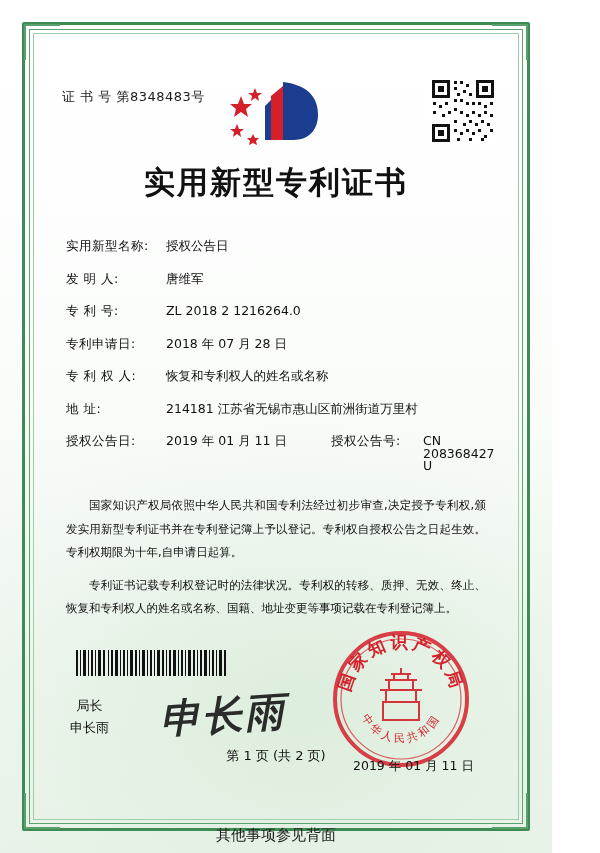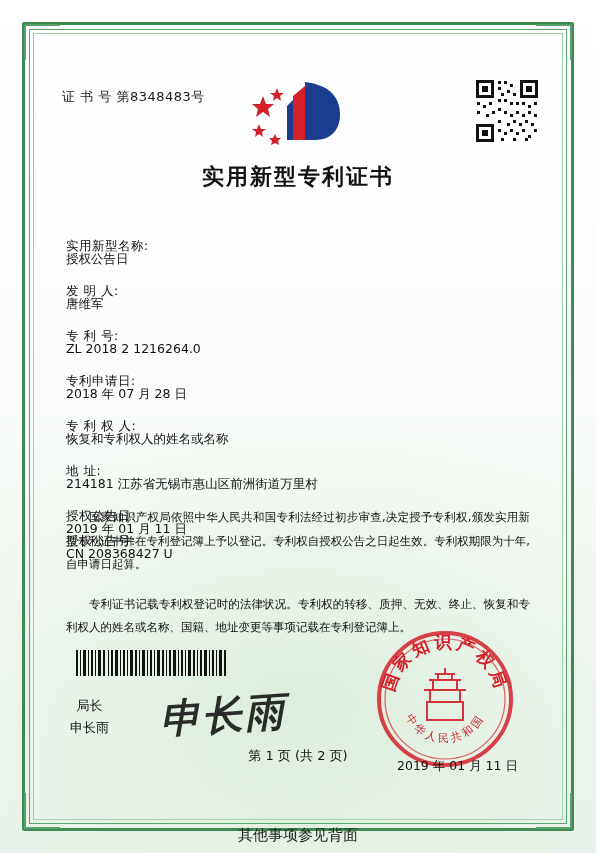--- a/index.html
+++ b/index.html
@@ -8,21 +8,20 @@
     background:#ffffff;
     font-family:"DejaVu Sans","Liberation Sans",sans-serif;
     overflow:hidden;
   }
   .page{
     position:relative;
     width:552px;height:853px;
     background:
       radial-gradient(ellipse 520px 360px at 300px 700px, rgba(206,230,206,0.55) 0%, rgba(226,240,226,0.25) 55%, rgba(255,255,255,0) 78%),
       linear-gradient(180deg,#ffffff 0%,#fbfdfb 40%,#f2f8f2 70%,#e9f3e9 100%);
-    padding-left: 44px;
   }
   
   .border-outer{
     position:absolute;left:22px;top:22px;right:22px;bottom:22px;
     border:3px solid #3e8b54;
     border-radius:2px;
   }
   .border-inner{
     position:absolute;left:29px;top:29px;right:29px;bottom:29px;
     border:1px solid #5aa46f;
@@ -54,43 +53,43 @@
   }
   .qr{
     position:absolute;right:16px;top:38px;
     width:66px;height:66px;
   }
 
   .title{
     position:absolute;left:0;right:0;top:122px;
     text-align:center;
     font-family:"DejaVu Serif","Liberation Serif",serif;
-    font-size:22px;font-weight:bold;color:#111;
+    font-size:31px;font-weight:bold;color:#111;
     letter-spacing:2px;
   }
 
   .fields{
     position:absolute;left:26px;right:26px;top:200px;
     font-size:12.5px;color:#111;line-height:1;
   }
-  .frow{display:flex;align-items:baseline;margin-bottom:20px;flex-direction:column;}
+  .frow{display:flex;align-items:baseline;margin-bottom:20px;}
   .flabel{
     width:100px;flex:none;
     letter-spacing:0.5px;color:#111;
   }
   .fvalue{flex:1;color:#111;}
   .frow.two .fvalue{flex:none;width:165px;}
   .frow.two .flabel2{width:92px;flex:none;letter-spacing:0.5px;}
 
   .paras{
     position:absolute;left:26px;right:26px;top:450px;
     font-size:11.5px;color:#111;line-height:2.05;
     text-align:justify;
   }
-  .paras p{margin:16px 0 9px 0;text-indent:2em;}
+  .paras p{margin:4px 0 9px 0;text-indent:2em;}
 
   .barcode{
     position:absolute;left:36px;top:610px;
     width:150px;height:26px;
   }
 
   .sign-block{
     position:absolute;left:30px;top:655px;
     font-size:13px;color:#111;line-height:1.7;text-align:center;
   }

